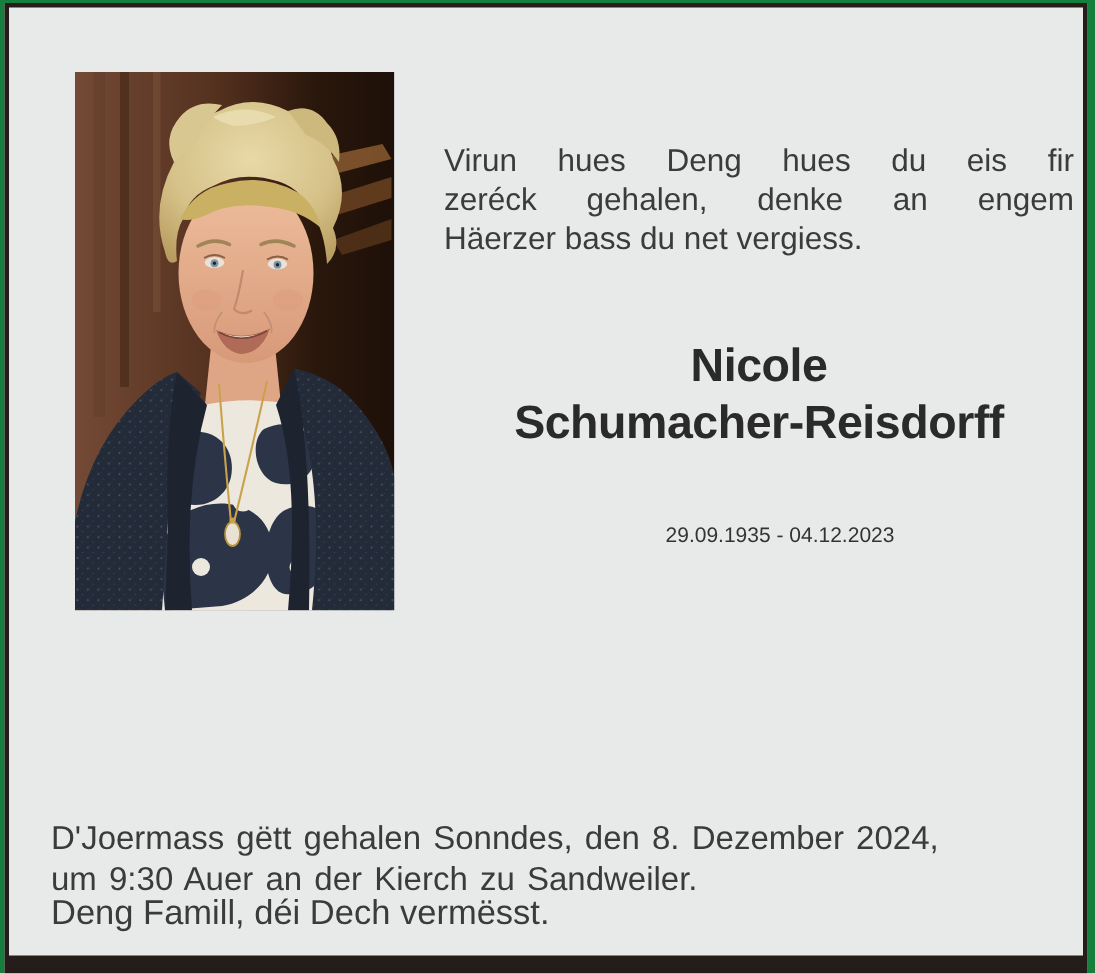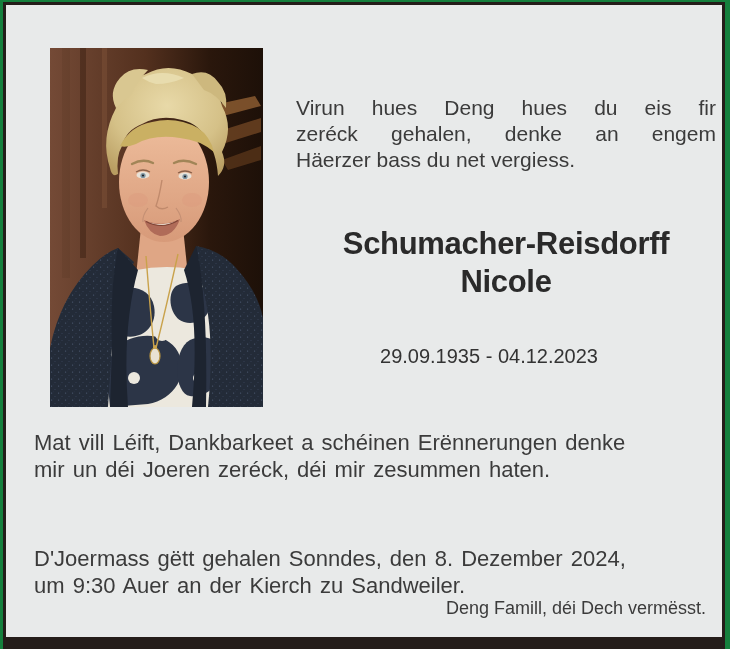--- a/index.html
+++ b/index.html
@@ -41,41 +41,40 @@
     left:280px;top:220px;width:440px;
     text-align:center;
     font-size:31px;line-height:38px;
     font-weight:700;
     color:#2a2a2a;
     letter-spacing:-0.3px;
   }
   
   #dates{
     position:absolute;
-    left:273px;top:338px;width:420px;
+    left:304px;top:338px;width:420px;
     text-align:center;
-    font-size:20px;line-height:26px;
+    font-size:14px;line-height:26px;
     color:#333333;
   }
   
   .para{
     position:absolute;
     left:28px;width:676px;
     font-size:22px;line-height:27px;
     color:#3b3b3b;
     white-space:pre-line;
     word-spacing:2px;
   }
   #memory{top:424px;}
   #mass{top:496px;margin-top:44px;}
   #signoff{
     position:absolute;
     left:28px;top:590px;width:672px;
-    text-align:right;
-    font-size:18px;line-height:26px;
+    font-size:23px;line-height:26px;
     color:#3b3b3b;
   }
 </style>
 </head>
 <body>
 
 <div id="page">
   <div id="card">
 
     <div id="photo">
@@ -182,28 +181,26 @@
           <span>zeréck</span>
           <span>gehalen,</span>
           <span>denke</span>
           <span>an</span>
           <span>engem</span>
         </div>
         <div>Häerzer bass du net vergiess.</div>
       </div>
 
     <div id="name">
+      <div>Nicole</div>
       <div>Schumacher-Reisdorff</div>
-      <div>Nicole</div>
     </div>
 
     <div id="dates">29.09.1935 - 04.12.2023</div>
 
-    <div id="memory" class="para">Mat vill Léift, Dankbarkeet a schéinen Erënnerungen denke
-mir un déi Joeren zeréck, déi mir zesummen haten.</div>
 
     <div id="mass" class="para">D'Joermass gëtt gehalen Sonndes, den 8. Dezember 2024,
 um 9:30 Auer an der Kierch zu Sandweiler.</div>
 
     <div id="signoff">Deng Famill, déi Dech vermësst.</div>
 
   </div>
 </div>
 
 </body></html>

